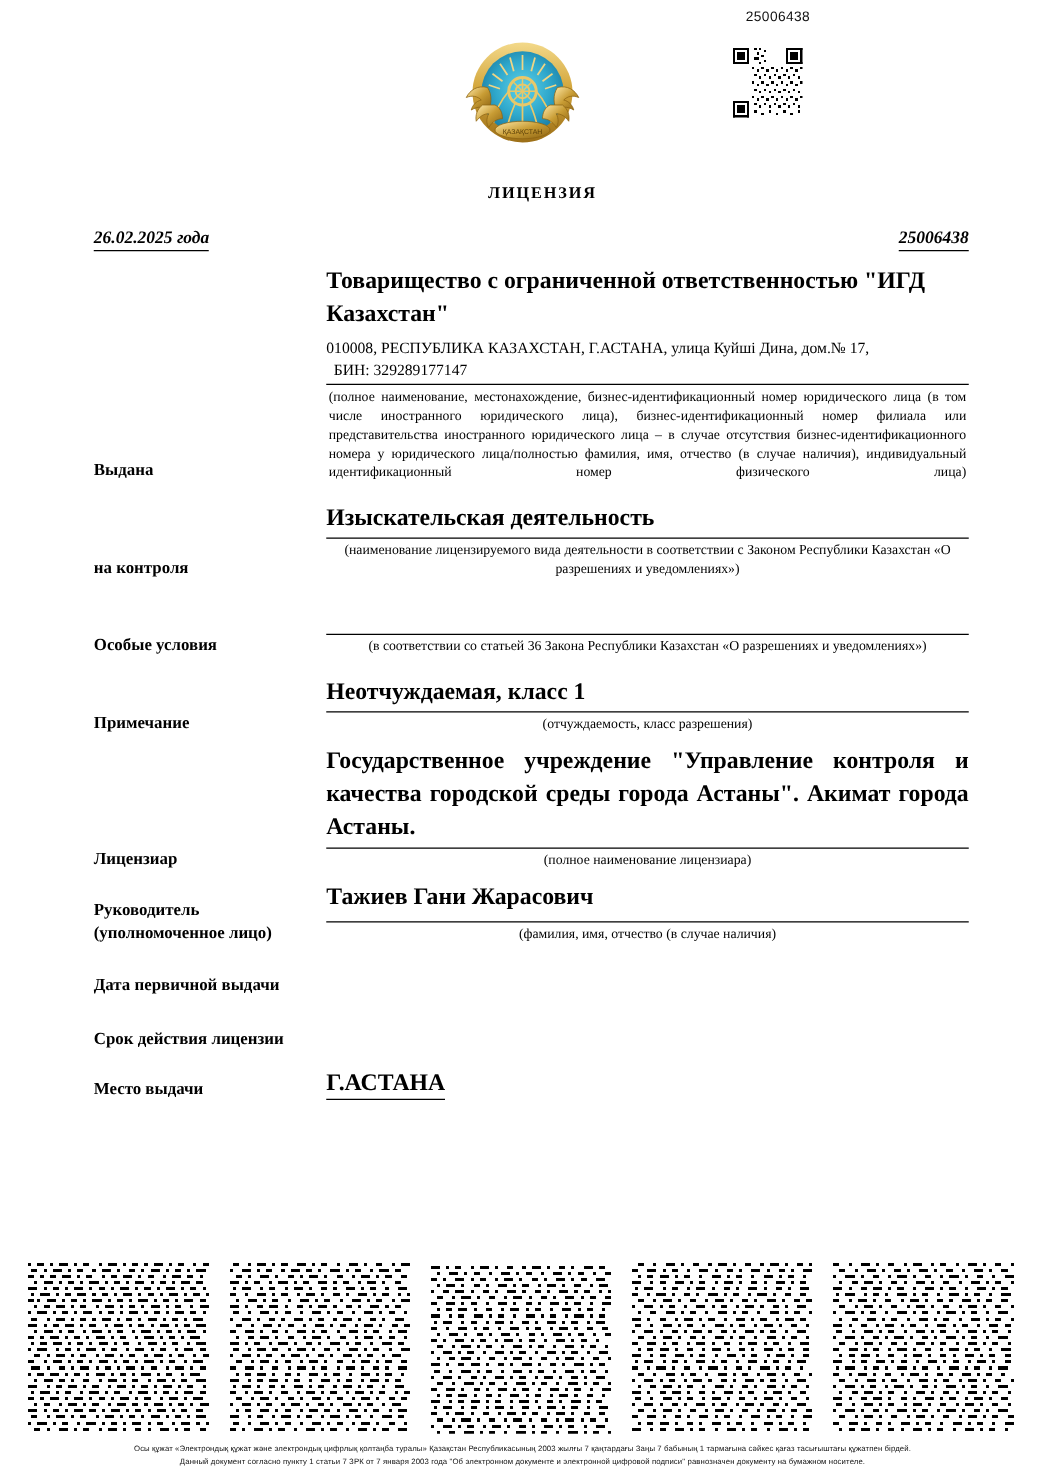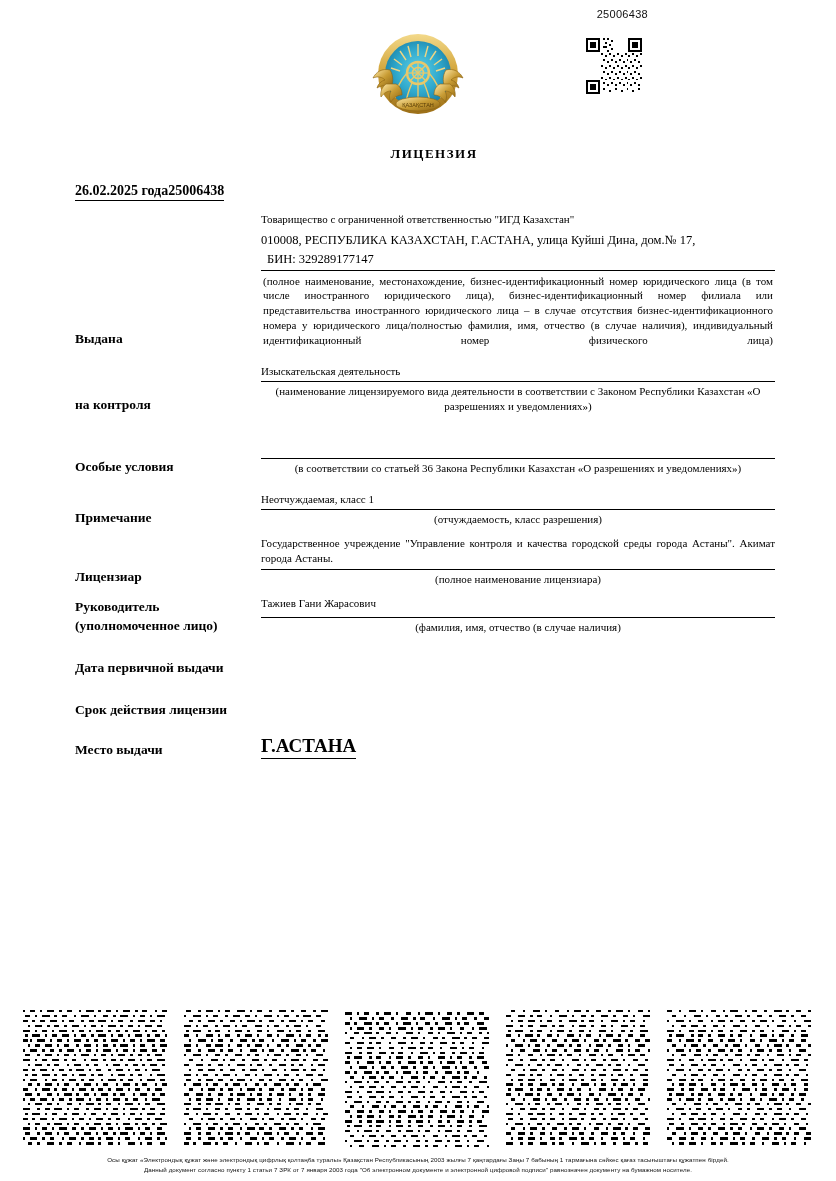--- a/index.html
+++ b/index.html
@@ -68,24 +68,25 @@
     letter-spacing: 1.5px;
     margin-left: 16px;
   }
   
   .meta-row {
     position: absolute;
     top: 183px;
     left: 75px;
     width: 700px;
     display: flex;
-    justify-content: flex-start;
+    justify-content: space-between;
     font-family: "Liberation Serif", serif;
     font-size: 14px;
     font-weight: bold;
+    font-style: italic;
   }
   .meta-row span {
     border-bottom: 1px solid #000;
     padding-bottom: 1px;
   }
   
   .body {
     position: absolute;
     top: 212px;
     left: 75px;
@@ -103,22 +104,22 @@
     font-weight: bold;
     font-size: 13.5px;
     line-height: 1.35;
     padding-top: 2px;
   }
   .value {
     flex: 1 1 auto;
     position: relative;
   }
   .v-bold {
-    font-weight: normal;
-    font-size: 11px;
+    font-weight: bold;
+    font-size: 19px;
     line-height: 1.4;
   }
   .v-norm {
     font-size: 12.5px;
     line-height: 1.45;
   }
   .hr {
     border-bottom: 1px solid #000;
     height: 0;
     margin-top: 2px;

